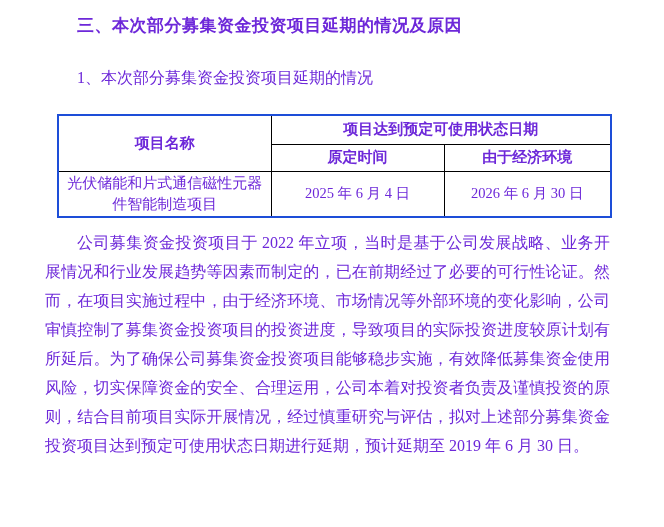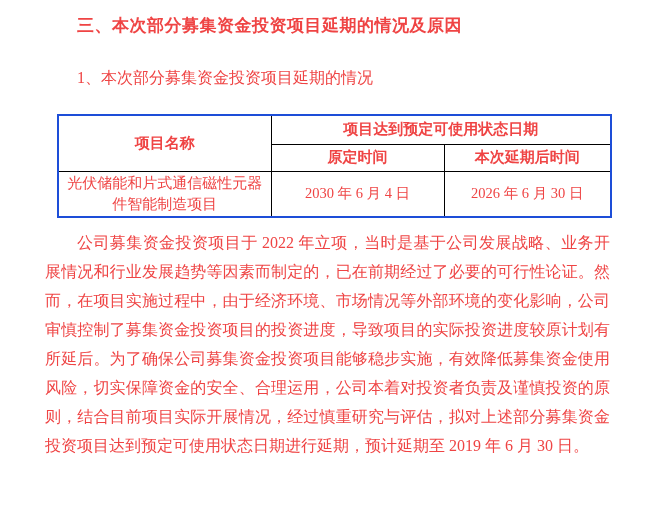--- a/index.html
+++ b/index.html
@@ -5,21 +5,21 @@
   html, body {
     margin: 0;
     padding: 0;
     background: #ffffff;
   }
   .page {
     position: relative;
     width: 664px;
     height: 527px;
     background: #ffffff;
-    color: #ef4444;
+    color: #6d28d9;
     box-sizing: border-box;
     padding: 12px 54px 0 45px;
     font-family: "Liberation Serif", "DejaVu Serif", serif;
     overflow: hidden;
   }
   .section-heading {
     font-family: "Liberation Sans", "DejaVu Sans", sans-serif;
     font-weight: bold;
     font-size: 17px;
     line-height: 28px;
@@ -96,25 +96,25 @@
       <col class="col-orig">
       <col class="col-ext">
     </colgroup>
     <tbody>
       <tr class="row-top">
         <td rowspan="2" class="th-cell">项目名称</td>
         <td colspan="2" class="th-cell">项目达到预定可使用状态日期</td>
       </tr>
       <tr class="row-sub">
         <td class="th-cell">原定时间</td>
-        <td class="th-cell">本次延期后时间</td>
+        <td class="th-cell">由于经济环境</td>
       </tr>
       <tr class="row-data">
         <td class="cell-name">光伏储能和片式通信磁性元器件智能制造项目</td>
-        <td class="cell-date">2030 年 6 月 4 日</td>
+        <td class="cell-date">2025 年 6 月 4 日</td>
         <td class="cell-date">2026 年 6 月 30 日</td>
       </tr>
     </tbody>
   </table>
 
 
   <p class="para">公司募集资金投资项目于 2022 年立项，当时是基于公司发展战略、业务开展情况和行业发展趋势等因素而制定的，已在前期经过了必要的可行性论证。然而，在项目实施过程中，由于经济环境、市场情况等外部环境的变化影响，公司审慎控制了募集资金投资项目的投资进度，导致项目的实际投资进度较原计划有所延后。为了确保公司募集资金投资项目能够稳步实施，有效降低募集资金使用风险，切实保障资金的安全、合理运用，公司本着对投资者负责及谨慎投资的原则，结合目前项目实际开展情况，经过慎重研究与评估，拟对上述部分募集资金投资项目达到预定可使用状态日期进行延期，预计延期至 2019 年 6 月 30 日。</p>
 
 </div>
 

